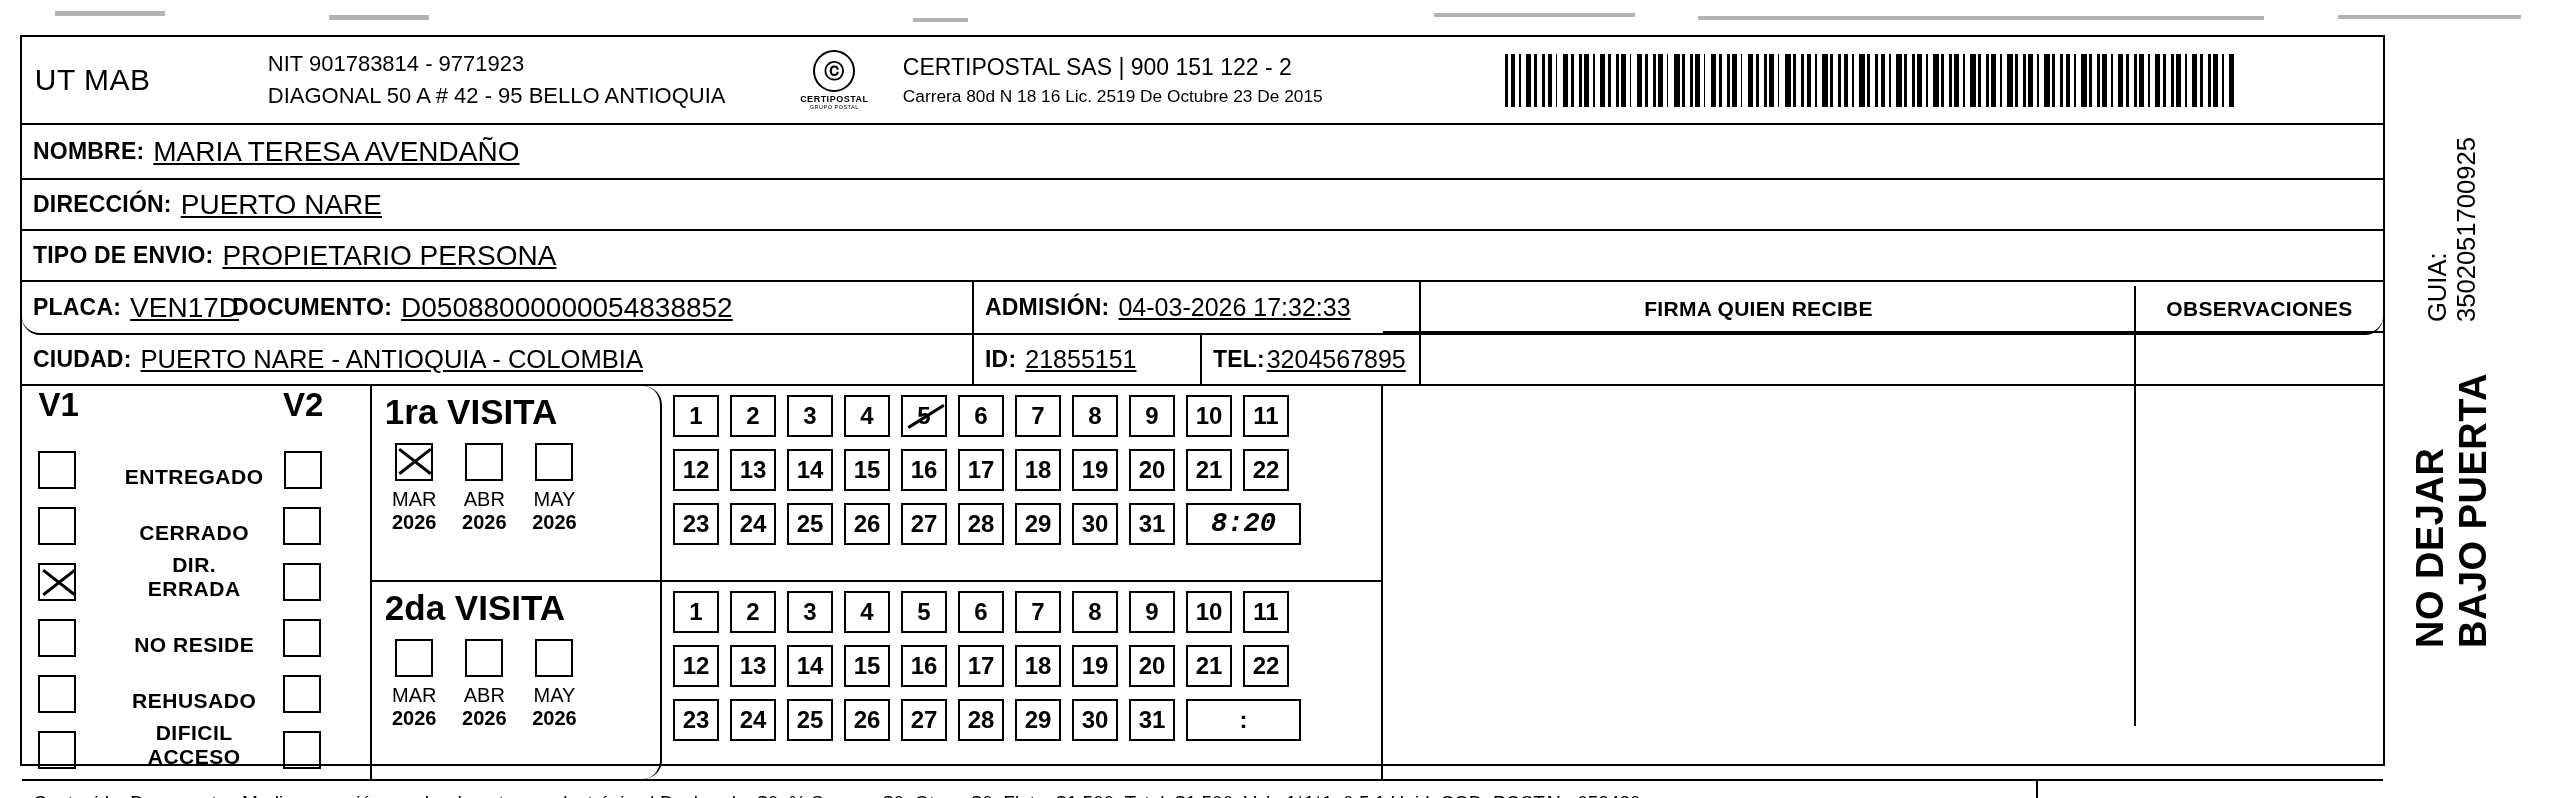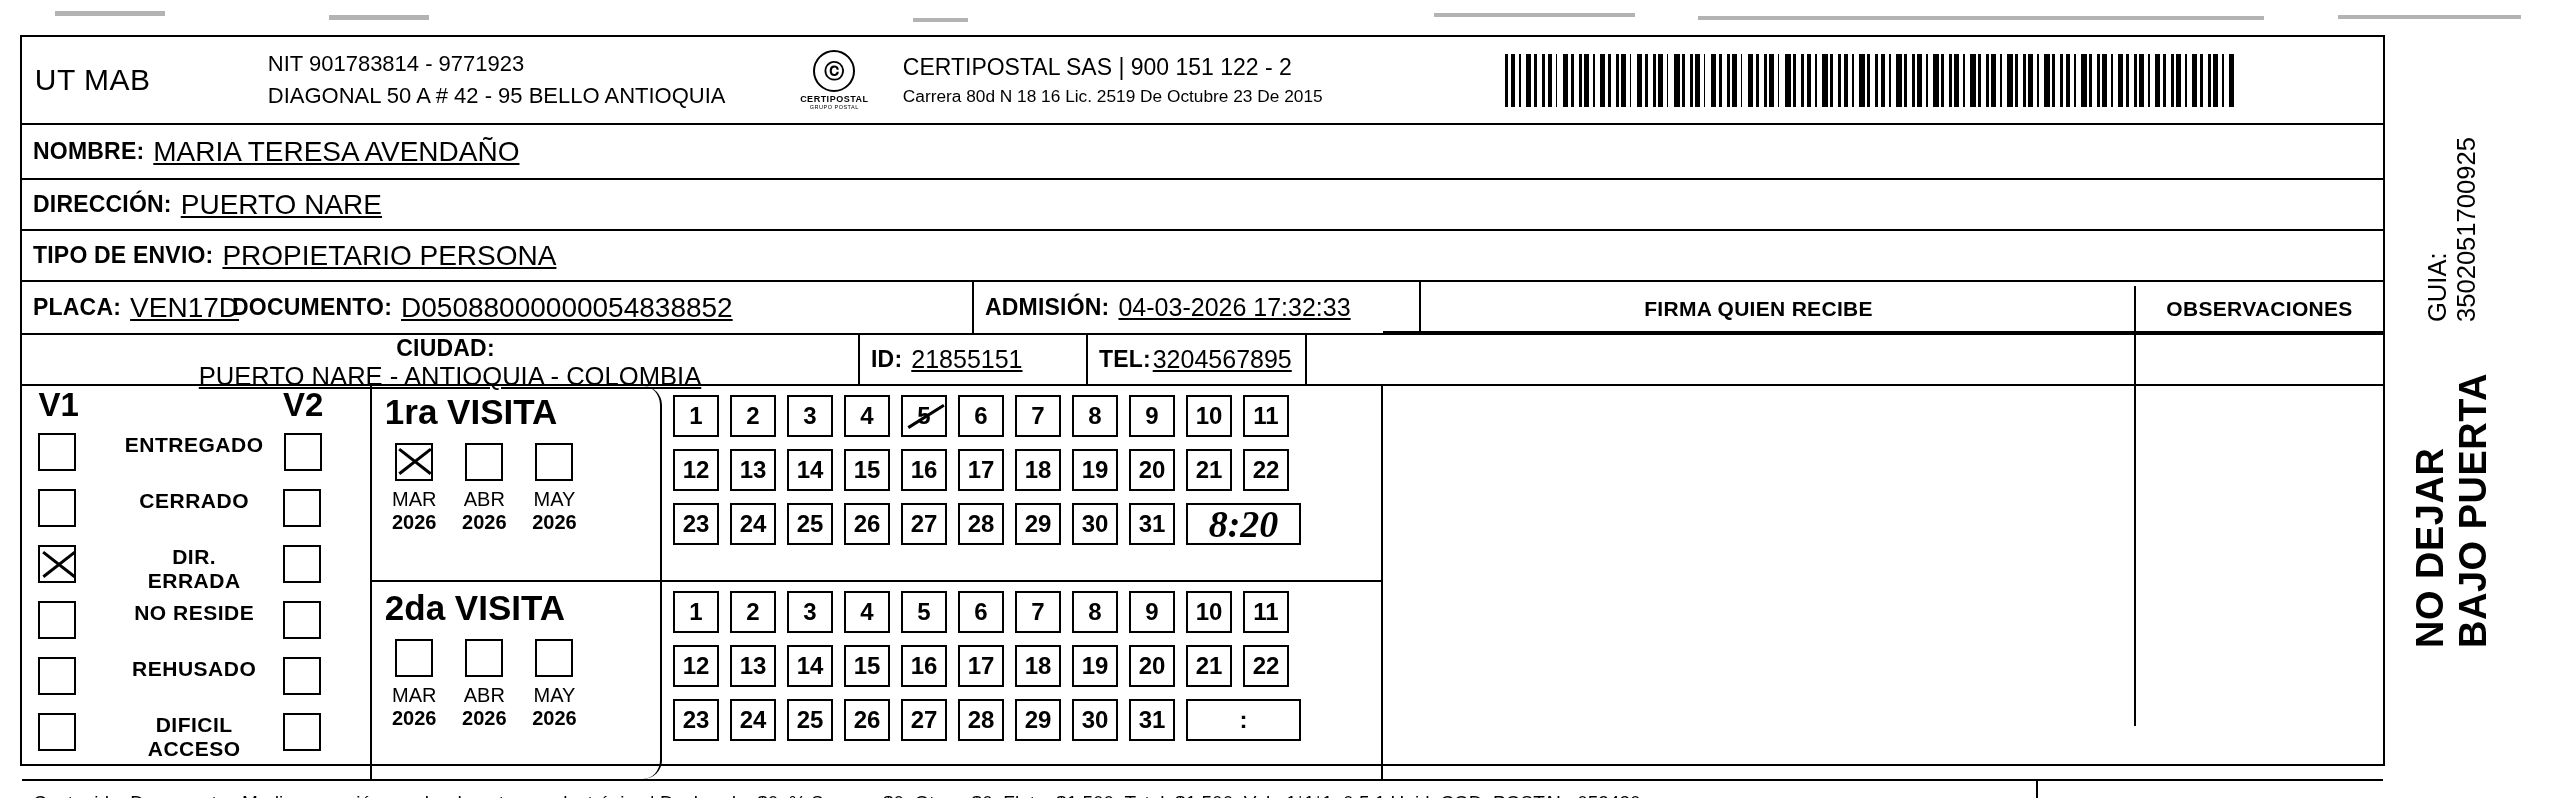--- a/index.html
+++ b/index.html
@@ -20,36 +20,36 @@
   .hdr-bar{flex:1;display:flex;align-items:center;justify-content:flex-start;padding-left:18px;}
   .barcode{height:53px;width:731px;background:repeating-linear-gradient(90deg,#000 0 2.7px,#fff 2.7px 5.5px,#000 5.5px 10px,#fff 10px 13.7px,#000 13.7px 15.5px,#fff 15.5px 21px,#000 21px 26.5px,#fff 26.5px 29px,#000 29px 32px,#fff 32px 37px);}
 
   
   .row{display:flex;border-bottom:2.7px solid #000;box-sizing:border-box;align-items:center;}
   .lbl{font-size:23px;font-weight:bold;letter-spacing:0.2px;}
   .val{font-size:28px;padding-left:9px;text-decoration:underline;}
   .r-nombre{height:55px;padding-left:11px;}
   .r-dir{height:51px;padding-left:11px;}
   .r-tipo{height:51px;padding-left:11px;}
-  .r-placa{height:53px;}
+  .r-placa{height:53px;border-radius:18px;}
   .r-ciudad{height:51px;}
   .cell{display:flex;align-items:center;height:100%;box-sizing:border-box;}
   .bl{border-left:2.7px solid #000;}
 
   
   .body{display:flex;height:393px;box-sizing:border-box;}
   .vcol{width:350px;border-right:2.7px solid #000;box-sizing:border-box;}
   .visitacol{width:290px;border-right:2.7px solid #000;box-sizing:border-box;border-radius:19px;}
   .datecol{width:721px;border-right:2.7px solid #000;box-sizing:border-box;}
   .firmacol{flex:1;box-sizing:border-box;}
 
   .vhead{display:flex;align-items:flex-start;height:47px;font-size:33px;font-weight:bold;}
   .v1{width:87px;padding-left:16.4px;}
   .v2{width:87px;}
-  .vrow{display:flex;align-items:flex-start;height:56px;}
+  .vrow{display:flex;align-items:flex-end;height:56px;}
   .chk{width:38px;height:38px;border:2.7px solid #000;box-sizing:border-box;position:relative;}
   .chk.x::before,.chk.x::after{content:"";position:absolute;left:-1.8px;top:15.5px;width:40px;height:2.7px;background:#000;}
   .chk.x::before{transform:rotate(38deg);}
   .chk.x::after{transform:rotate(-38deg);}
   .vlabel{flex:1;text-align:center;font-size:21px;font-weight:bold;letter-spacing:0.5px;}
   .vleft{width:87px;padding-left:16.4px;}
   .vright{width:87px;padding-left:20px;}
 
   .vis-block{height:196px;box-sizing:border-box;}
   .vis-block.top{border-bottom:2.7px solid #000;}
@@ -59,21 +59,21 @@
   .mcell .chk{margin:0 auto;}
   .mname{font-size:20px;font-weight:normal;margin-top:7.3px;}
   .myear{font-size:20px;font-weight:bold;}
 
   .dgrid{padding:9px 0 0 11px;}
   .drow{display:flex;gap:11px;margin-bottom:12px;}
   .dbox{width:46px;height:42px;border:2.7px solid #000;box-sizing:border-box;font-size:24px;font-weight:bold;display:flex;align-items:center;justify-content:center;}
   .dbox.wide{width:115px;}
   .dbox.marked{position:relative;}
   .dbox.marked::after{content:"";position:absolute;left:1.8px;top:18px;width:42px;height:2.7px;background:#000;transform:rotate(-32deg);}
-  .hand{font-family:Liberation Serif, serif;font-style:italic;font-size:38px;}
+  .hand{font-family:Liberation Mono, monospace;font-style:italic;font-size:27px;}
 
   .firma-hdr{height:47px;display:flex;border-bottom:2.7px solid #000;box-sizing:border-box;}
   .firma-hdr .t{display:flex;align-items:center;justify-content:center;font-size:21px;font-weight:bold;letter-spacing:0.3px;}
   .f1{flex:1;border-right:2.7px solid #000;box-sizing:border-box;}
   .f2{width:247px;}
 
   
   .foot{display:flex;height:auto;}
   .foot-txt{flex:1;padding:7.3px 0 0 11px;}
   .foot-l1{font-size:19px;line-height:1.55;}
@@ -148,21 +148,21 @@
         <span class="val">D05088000000054838852</span>
       </div>
       <div class="cell bl" style="width:447px;padding-left:11px;">
         <span class="lbl">ADMISIÓN:</span>
         <span class="val" style="font-size:25px;">04-03-2026 17:32:33</span>
       </div>
       <div class="cell bl" style="flex:1;"></div>
     </div>
 
     <div class="row r-ciudad">
-      <div class="cell" style="width:836px;padding-left:11px;flex-direction:column;">
+      <div class="cell" style="width:950px;padding-left:11px;">
         <span class="lbl">CIUDAD:</span>
         <span class="val" style="font-size:25.6px;">PUERTO NARE - ANTIOQUIA - COLOMBIA</span>
       </div>
       <div class="cell bl" style="width:228px;padding-left:11px;">
         <span class="lbl">ID:</span>
         <span class="val" style="font-size:25px;">21855151</span>
       </div>
       <div class="cell bl" style="width:219px;padding-left:11px;">
         <span class="lbl">TEL:</span>
         <span class="val" style="font-size:25px;padding-left:1.8px;">3204567895</span>

